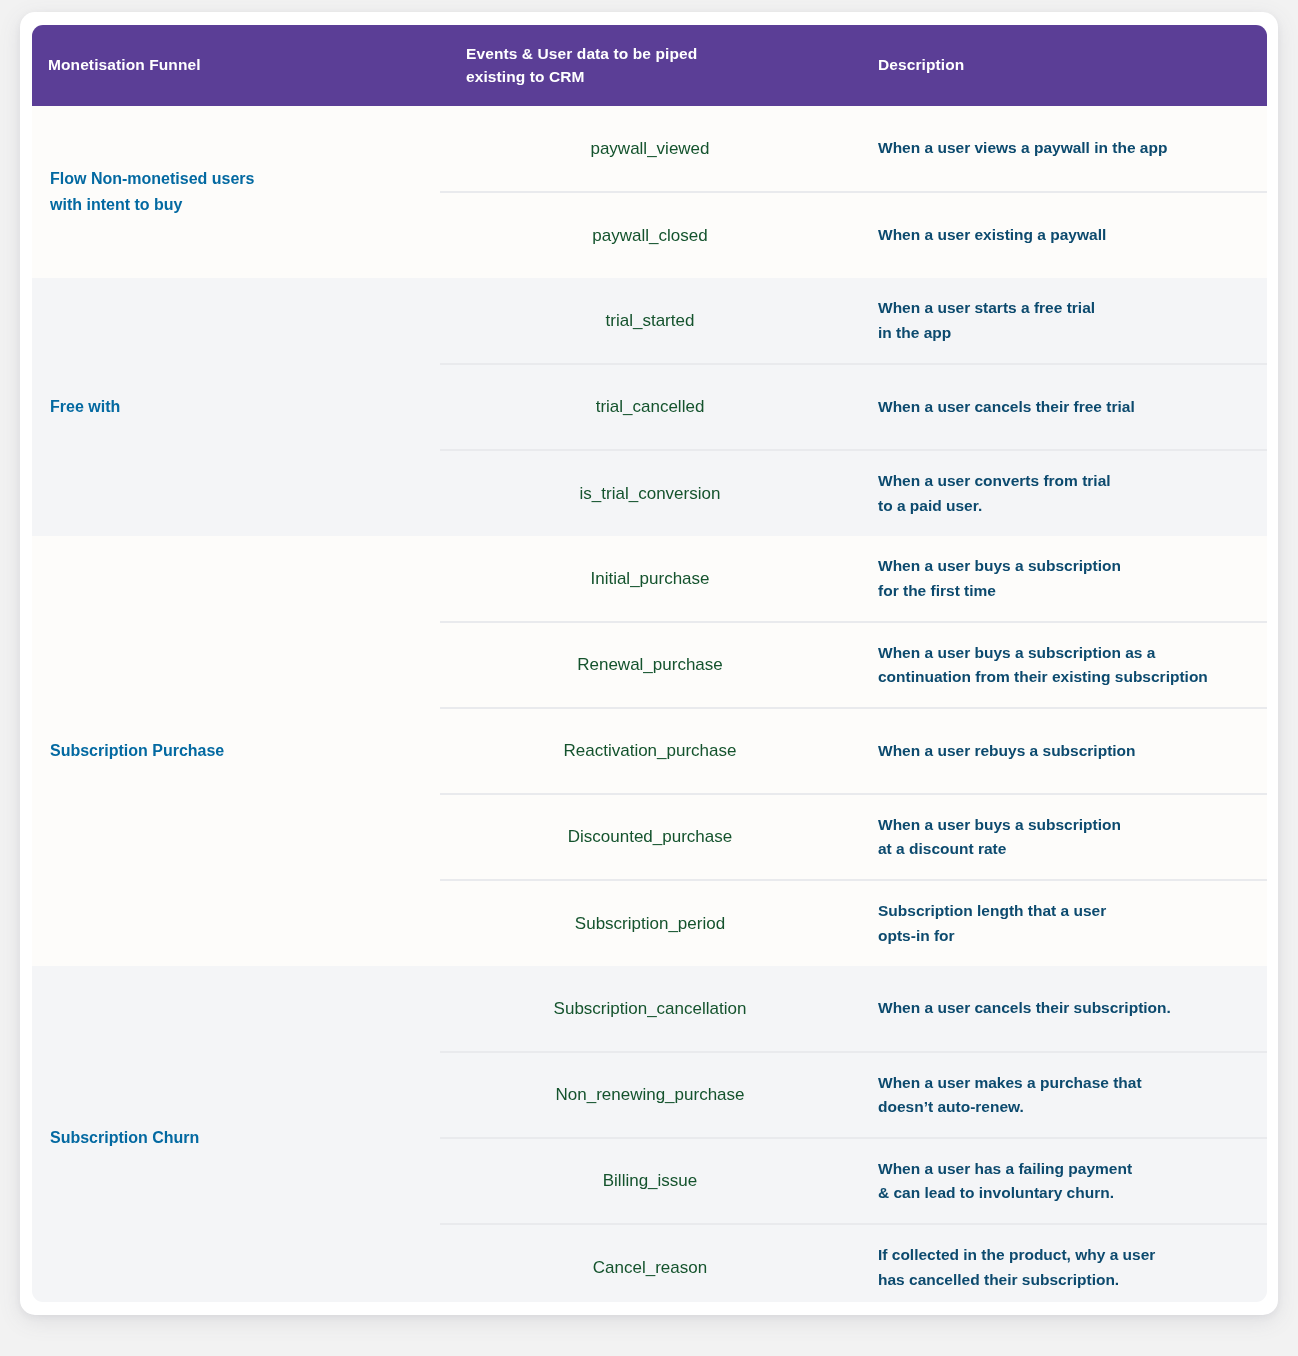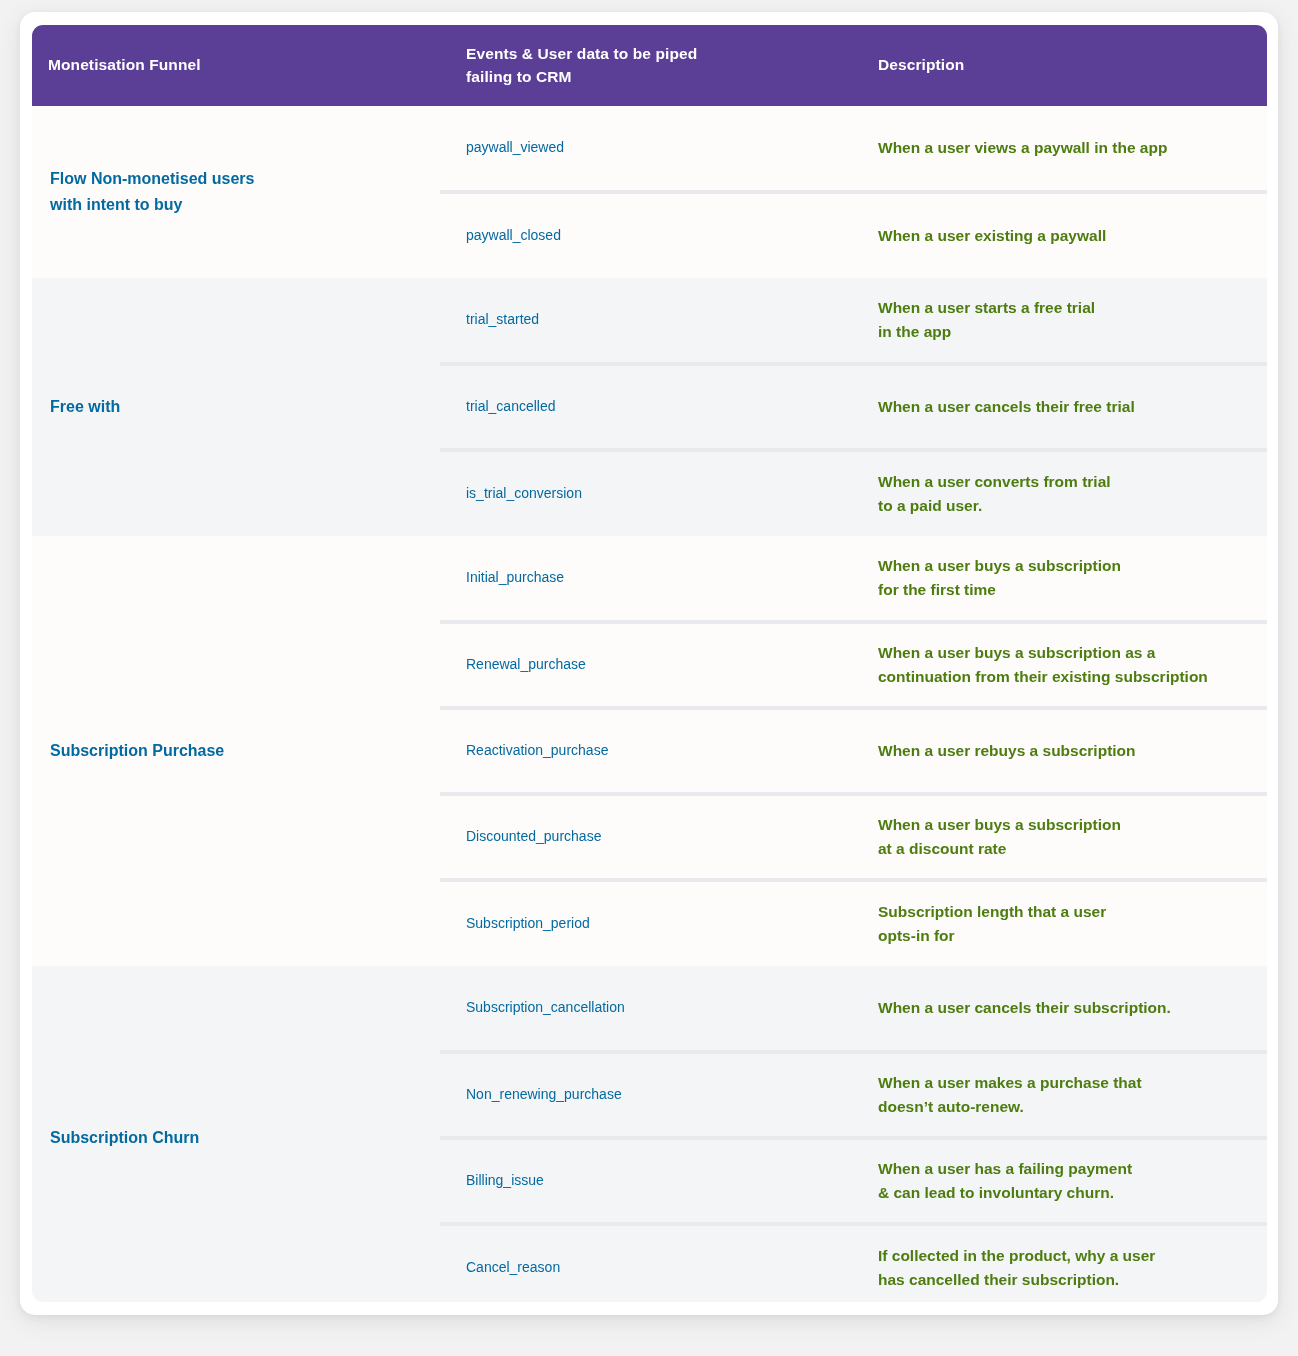--- a/index.html
+++ b/index.html
@@ -87,40 +87,41 @@
     padding: 0 18px 0 18px;
     font-weight: bold;
     color: #0369a1;
     font-size: 16px;
     line-height: 1.62;
   }
 
   td.event-cell {
     padding: 14px 18px 14px 26px;
     font-weight: 500;
-    color: #0369a1;
-    font-size: 14px;
+    color: #14532d;
+    font-size: 17px;
+    text-align: center;
   }
 
   td.desc-cell {
     padding: 14px 20px 14px 26px;
     font-weight: bold;
-    color: #4d7c0f;
+    color: #0c4a6e;
     font-size: 15.5px;
     line-height: 1.55;
   }
 
   
   tr.tint-warm td { background: #fdfcfa; }
   tr.tint-cool td { background: #f4f5f7; }
 
   
   tr.sep td.event-cell,
   tr.sep td.desc-cell {
-    border-top: 4px solid #b91c1c;
+    border-top: 2px solid #b91c1c;
   }
 
   
   tr.group-start td { border-top: none; }
 
   .nowrapline { display: block; }
 </style>
 <style>
     thead th { background: #5B3E96; color: #FFFFFF; }
     tr.tint-warm td { background: #FDFCFA; }
@@ -140,21 +141,21 @@
           <col class="c-funnel">
           <col class="c-events">
           <col class="c-desc">
         </colgroup>
 
         <thead>
           <tr>
             <th class="col-funnel">Monetisation Funnel</th>
             <th class="col-events">
               <span class="nowrapline">Events &amp; User data to be piped</span>
-              <span class="nowrapline">failing to CRM</span>
+              <span class="nowrapline">existing to CRM</span>
             </th>
             <th class="col-desc">Description</th>
           </tr>
         </thead>
 
         <tbody id="table-body">
             <tr class="tint-warm group-start" style="height: 86px;">
               <td class="group-cell" rowspan="2">
                 <span class="nowrapline">Flow Non-monetised users</span>
                 <span class="nowrapline">with intent to buy</span>

